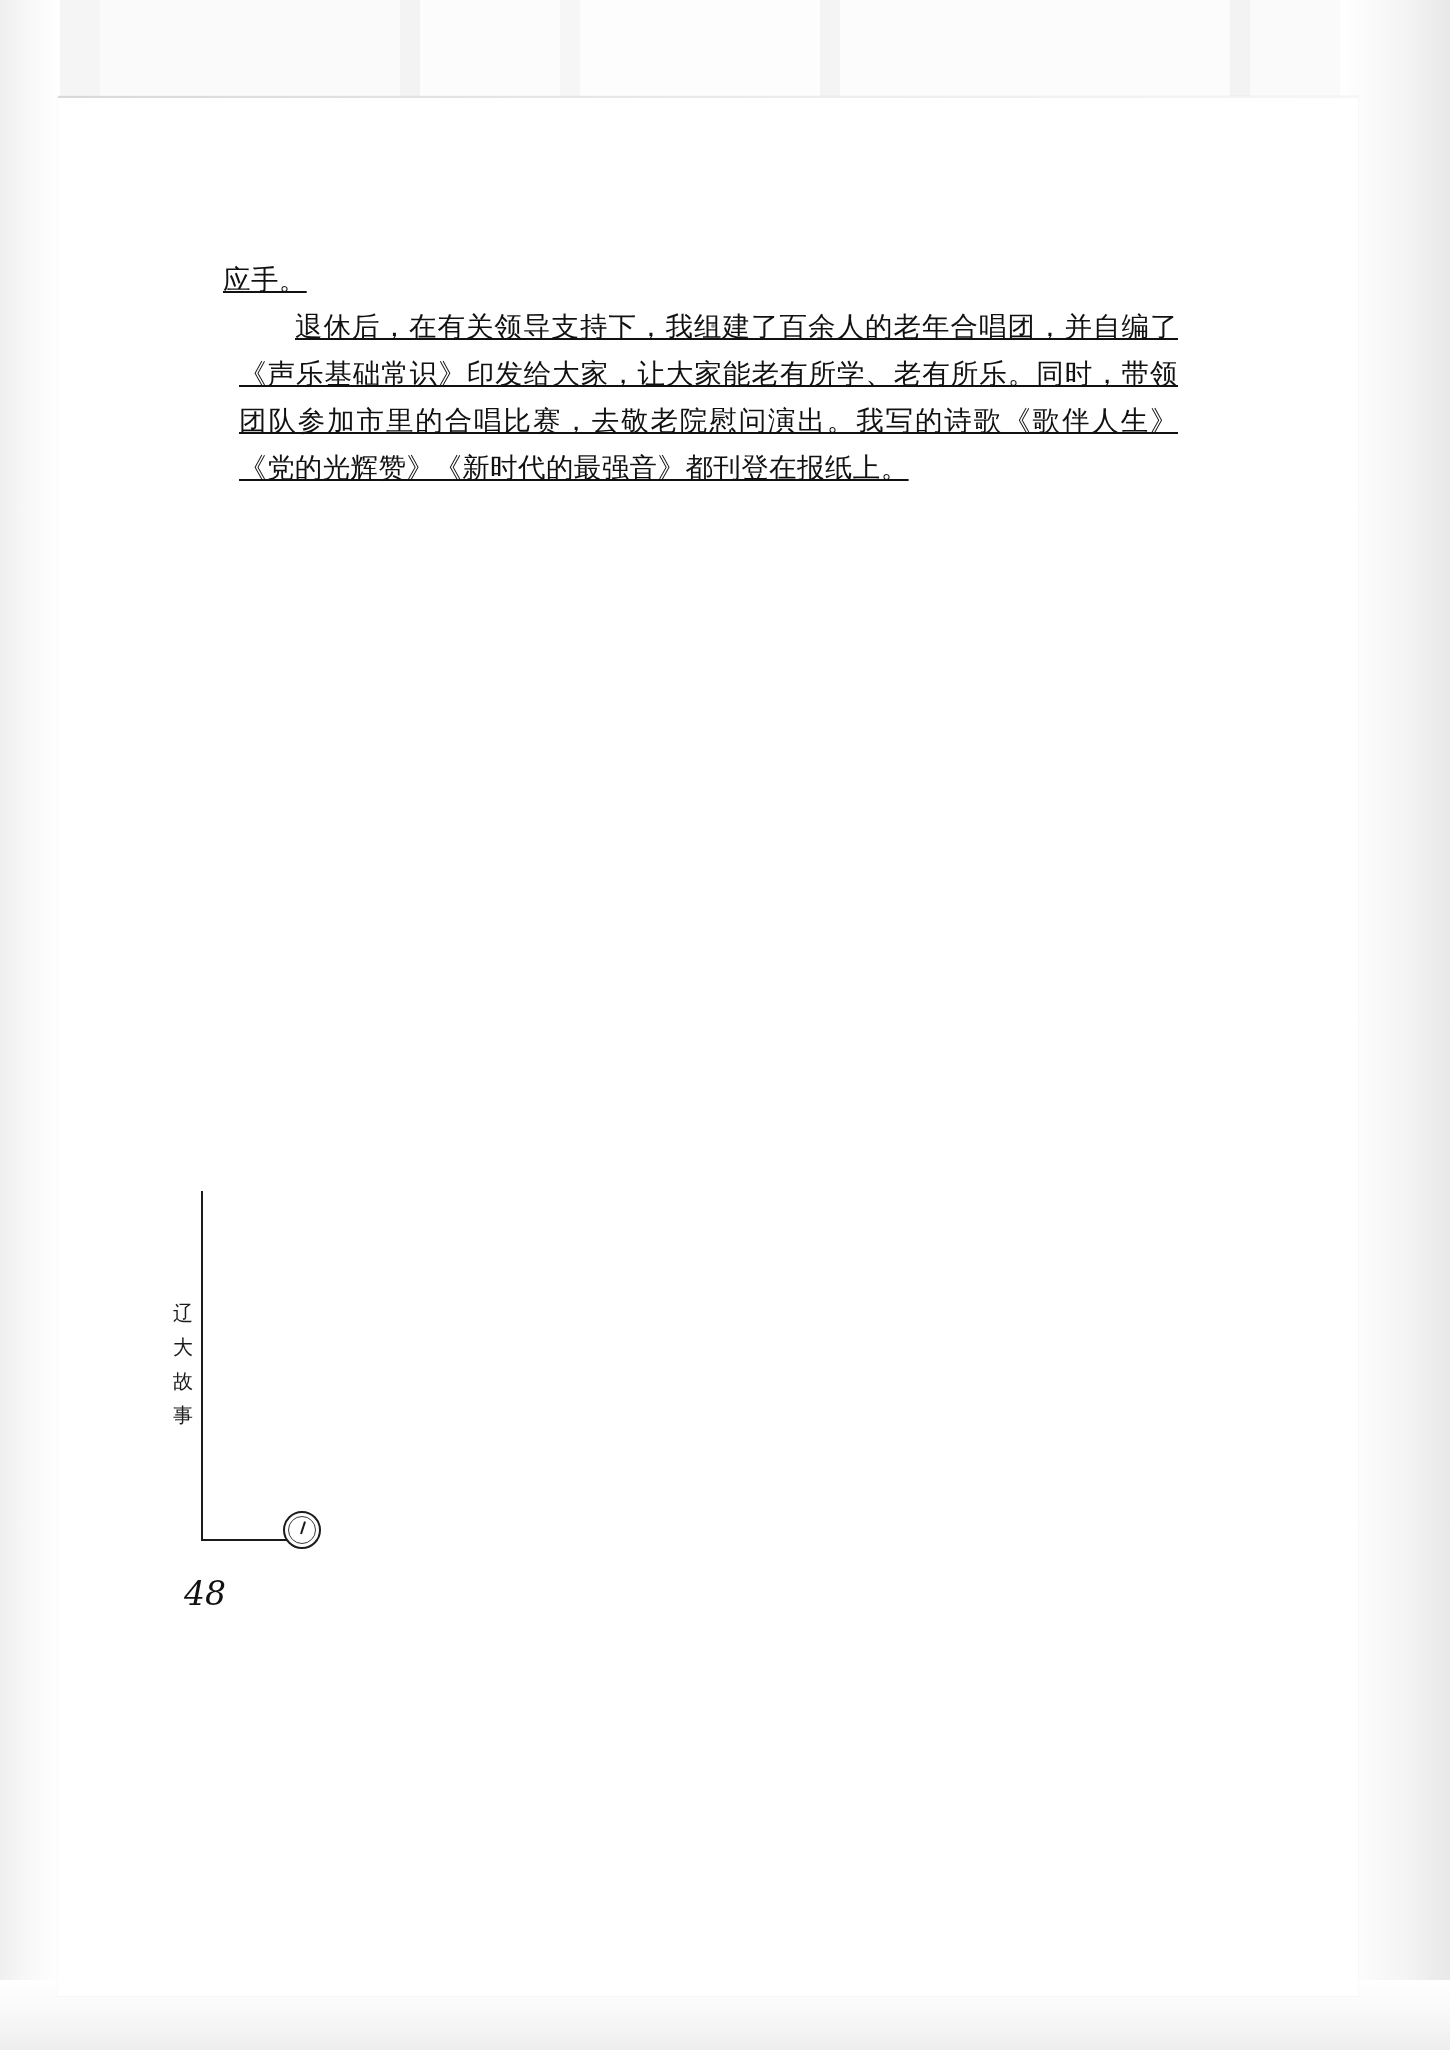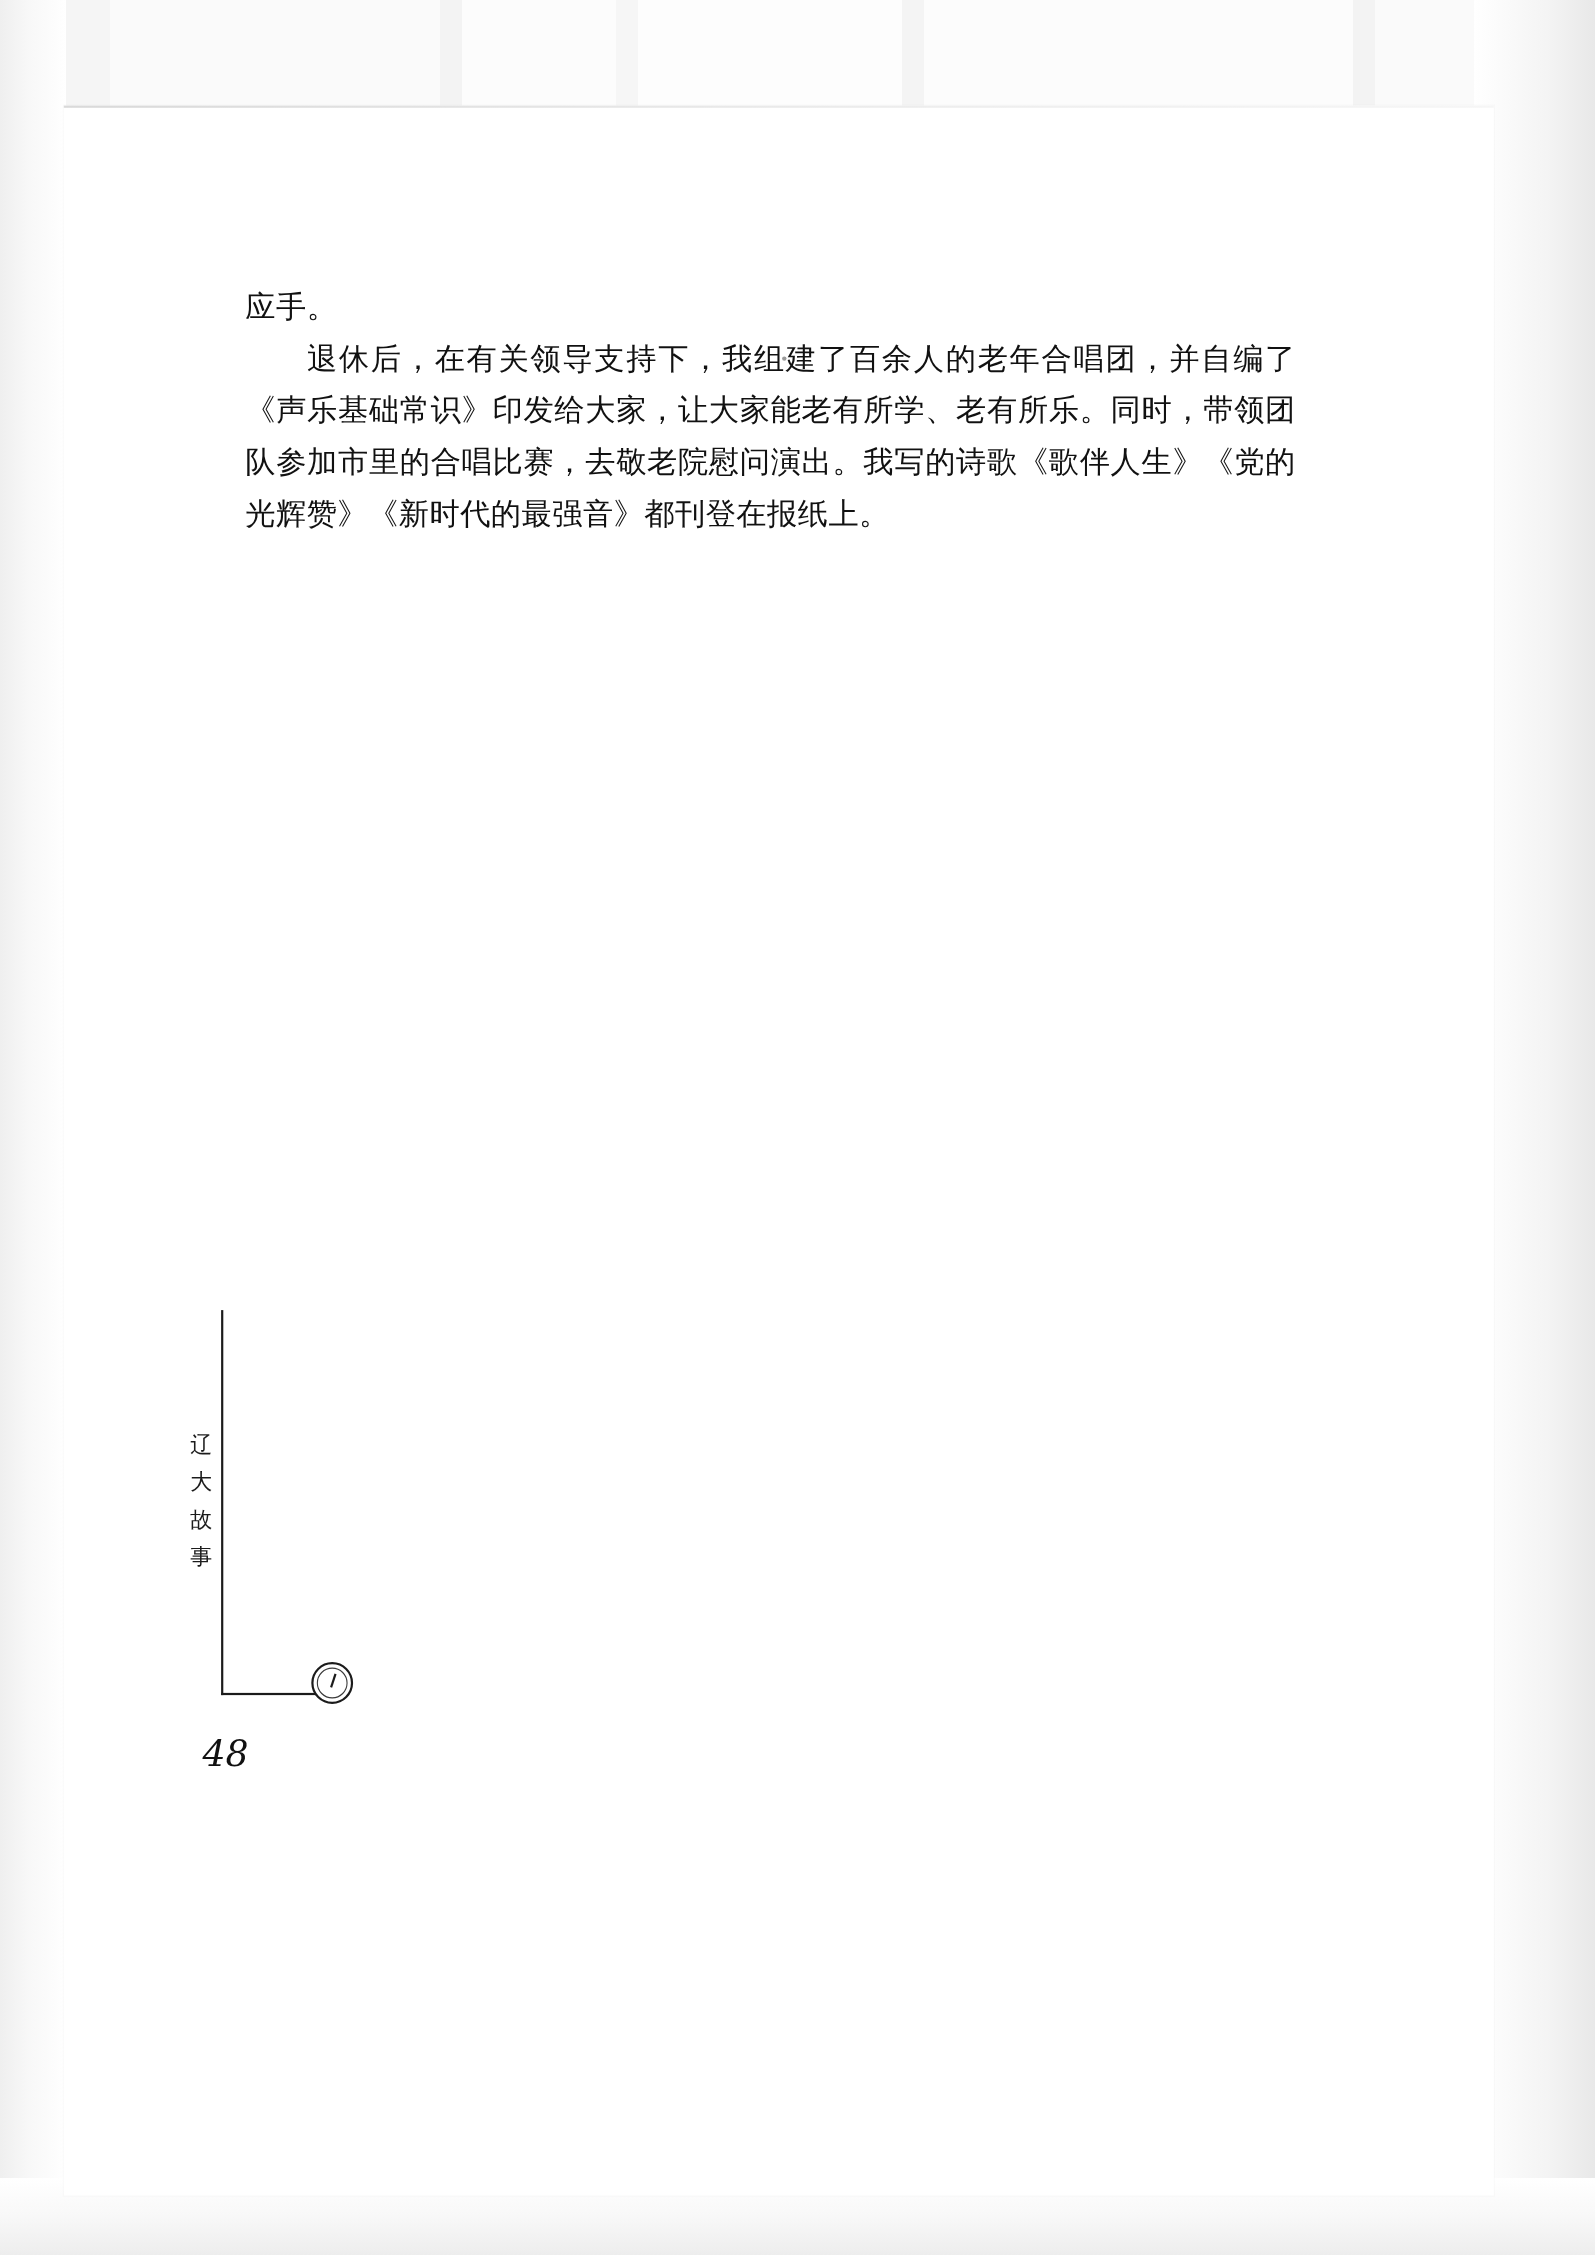--- a/index.html
+++ b/index.html
@@ -106,23 +106,25 @@
   }
 
   .para {
     font-size: 27.5px;
     line-height: 47px;
     color: #111111;
     text-align: justify;
     letter-spacing: 0.4px;
     font-family: "DejaVu Serif", serif;
     margin: 0 0 0 0;
+    text-decoration: underline;
   }
   .para.indent {
     text-indent: 56px;
+    margin-left: 16px;
   }
 
   .bio-block {
     margin-top: 56px;
     font-size: 24px;
     line-height: 44px;
     color: #1a1a1a;
     text-align: justify;
     letter-spacing: 1.2px;
     font-family: "DejaVu Serif", serif;

